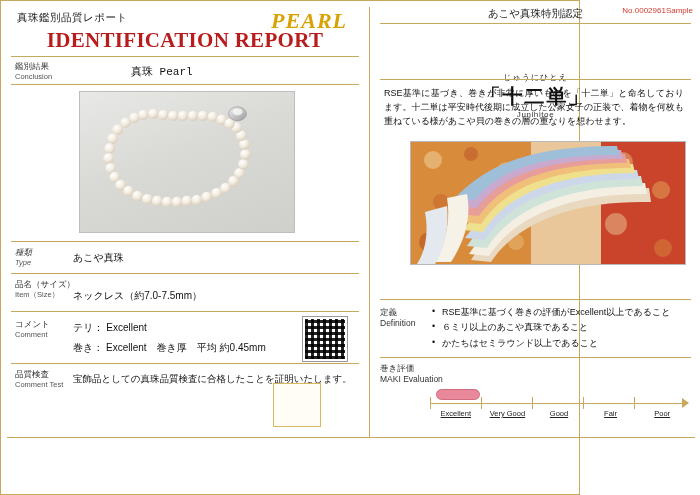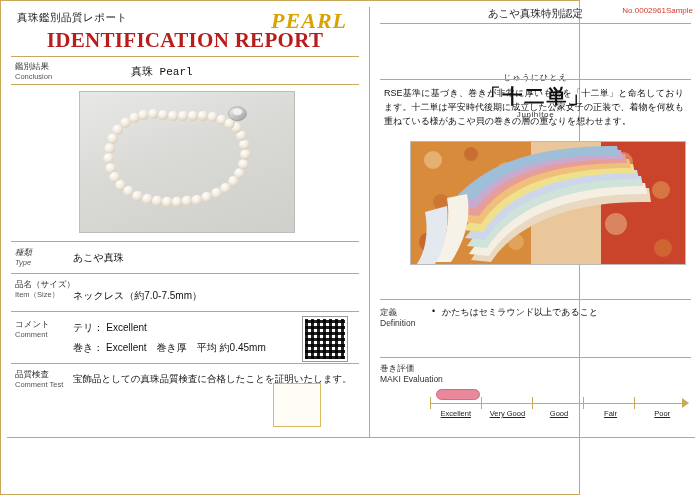--- a/index.html
+++ b/index.html
@@ -337,20 +337,22 @@
       </svg>
     </div>
 
     <div class="r-rule rr3"></div>
 
     <div class="def-lbl">
       <div>定義</div>
       <div class="en">Definition</div>
     </div>
     <ul class="def-list">
+      <li>RSE基準に基づく巻きの評価がExcellent以上であること</li>
+      <li>６ミリ以上のあこや真珠であること</li>
       <li>かたちはセミラウンド以上であること</li>
     </ul>
 
     <div class="r-rule rr4"></div>
 
     <div class="maki-lbl">
       <div>巻き評価</div>
       <div class="en">MAKI Evaluation</div>
     </div>
 

